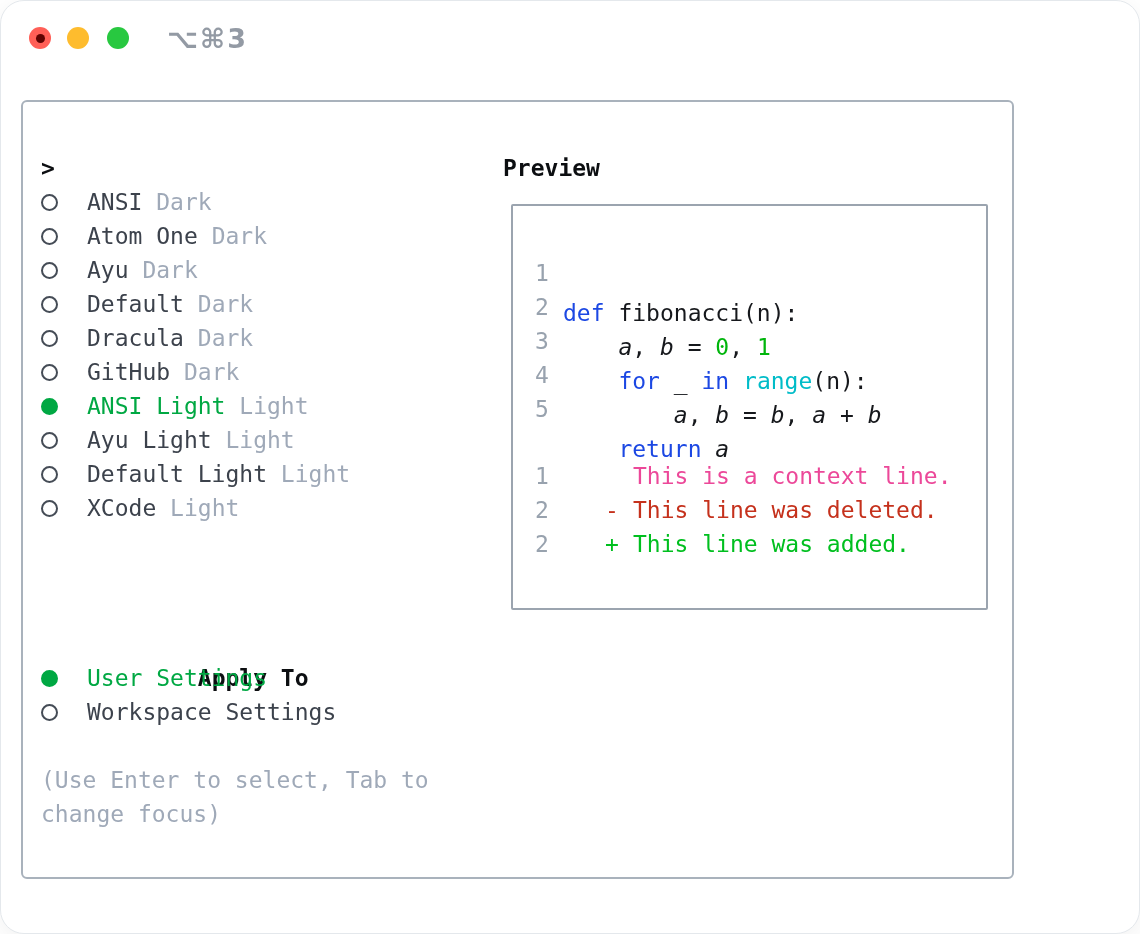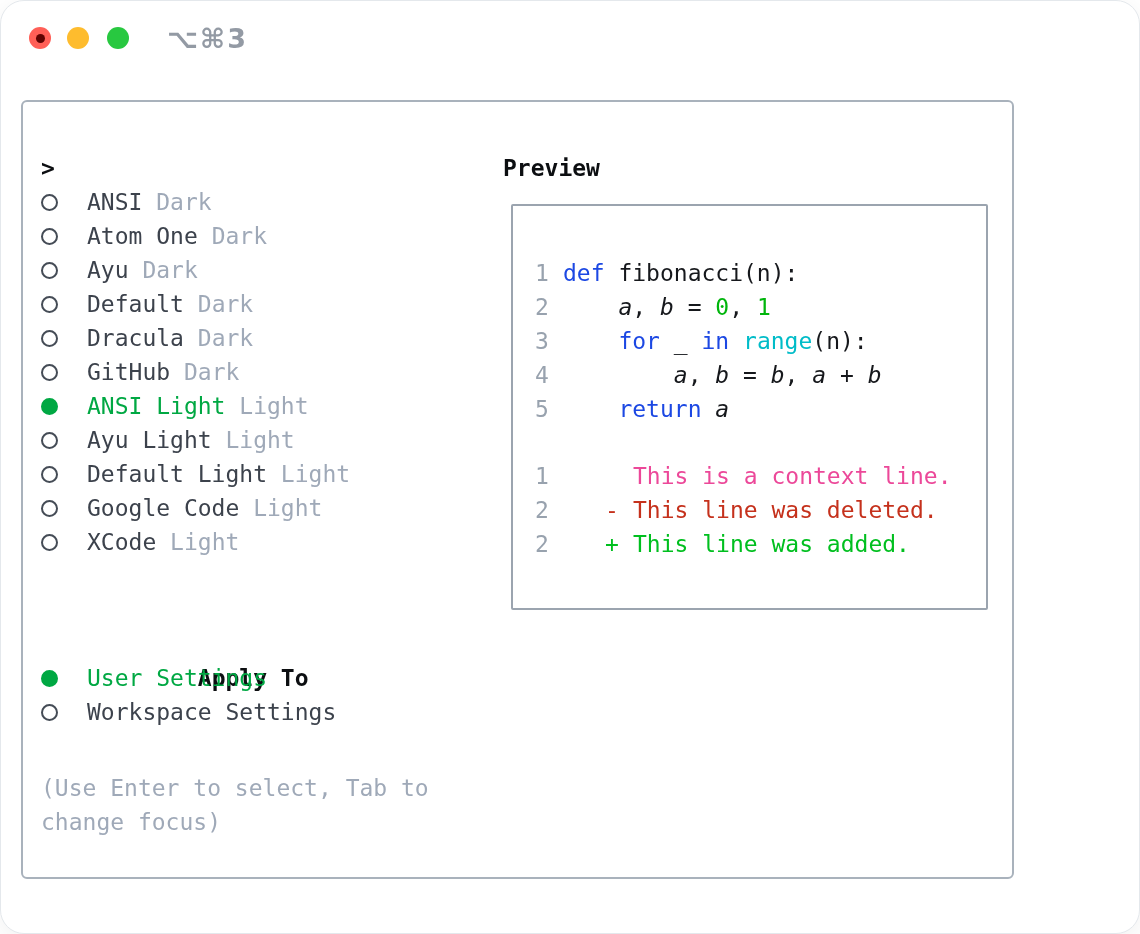--- a/index.html
+++ b/index.html
@@ -28,28 +28,28 @@
     white-space:pre;color:#3c424c;}
   .row .marker{position:absolute;left:0;top:0;line-height:34px;}
   .prompt{color:#0c0e11;font-weight:700;}
   .list-title{color:#0c0e11;font-weight:700;}
   .radio{position:absolute;left:0;top:50%;width:13px;height:13px;margin-top:-8.5px;
     border:2px solid #454c56;border-radius:50%;box-sizing:content-box;background:transparent;}
   .radio.on{border-color:var(--accent);background:var(--accent);}
   .variant{color:#9fa9b8;text-align:right;}
   .sel .iname{color:var(--accent);}
   .subhead{color:#0c0e11;font-weight:bold;}
-  .help{font-size:23px;line-height:34px;color:#9fa9b8;width:420px;margin-top:8px;}
+  .help{font-size:23px;line-height:34px;color:#9fa9b8;width:420px;}
   
   .preview-title{font-size:23px;line-height:34px;font-weight:700;color:#0c0e11;}
   .preview-box{position:absolute;left:488px;top:102px;width:477px;height:406px;
     border:2px solid #9ba4af;border-radius:2px;box-sizing:border-box;background:#fff;}
   .cl,.dl{position:relative;height:34px;line-height:34px;font-size:23px;white-space:pre;}
   .cl .ln,.dl .ln{position:absolute;left:22px;color:#98a2ae;}
-  .cl .code{position:absolute;left:50px;color:#16181c;}
+  .cl .code{position:absolute;left:50px;color:#16181c;margin-top:40px;}
   .dl .mk{position:absolute;left:92px;}
   .dl .tx{position:absolute;left:120px;}
   .dl.context .tx{color:#ec4899;}
   .dl.deleted .tx,.dl.deleted .mk{color:#c5311c;}
   .dl.added .tx,.dl.added .mk{color:#00bf1f;}
   .tok-keyword{color:#1c48e3;}
   .tok-number{color:#00b50c;}
   .tok-builtin{color:#00bcc8;}
   .tok-var{font-style:italic;color:#16181c;}
   .tok-plain{color:#16181c;}
@@ -76,21 +76,20 @@
       <div id="theme-items">
           <div class="row item"><span class="radio"></span><span class="iname">ANSI</span><span class="variant"> Dark</span></div>
           <div class="row item"><span class="radio"></span><span class="iname">Atom One</span><span class="variant"> Dark</span></div>
           <div class="row item"><span class="radio"></span><span class="iname">Ayu</span><span class="variant"> Dark</span></div>
           <div class="row item"><span class="radio"></span><span class="iname">Default</span><span class="variant"> Dark</span></div>
           <div class="row item"><span class="radio"></span><span class="iname">Dracula</span><span class="variant"> Dark</span></div>
           <div class="row item"><span class="radio"></span><span class="iname">GitHub</span><span class="variant"> Dark</span></div>
           <div class="row item sel"><span class="radio on"></span><span class="iname">ANSI Light</span><span class="variant"> Light</span></div>
           <div class="row item"><span class="radio"></span><span class="iname">Ayu Light</span><span class="variant"> Light</span></div>
           <div class="row item"><span class="radio"></span><span class="iname">Default Light</span><span class="variant"> Light</span></div>
-          <div class="row item"><span class="radio"></span><span class="iname">Google Code</span><span class="variant"> Light</span></div>
           <div class="row item"><span class="radio"></span><span class="iname">XCode</span><span class="variant"> Light</span></div>
         </div>
     </div>
 
     <div class="abs" style="left:18px;top:525px;">
       <div class="row">
         <span class="subhead">Apply To</span>
       </div>
       <div id="apply-items">
           <div class="row item sel"><span class="radio on"></span><span class="iname">User Settings</span></div>

